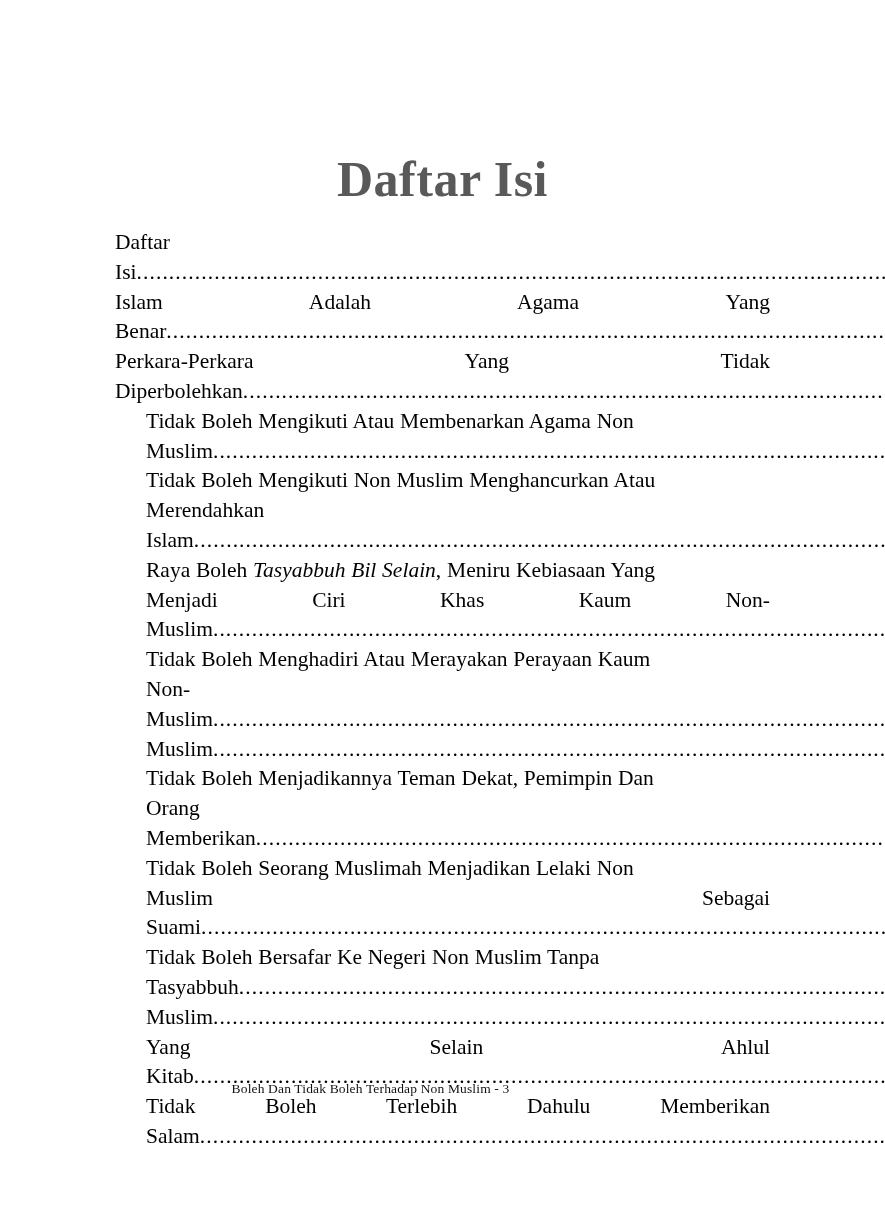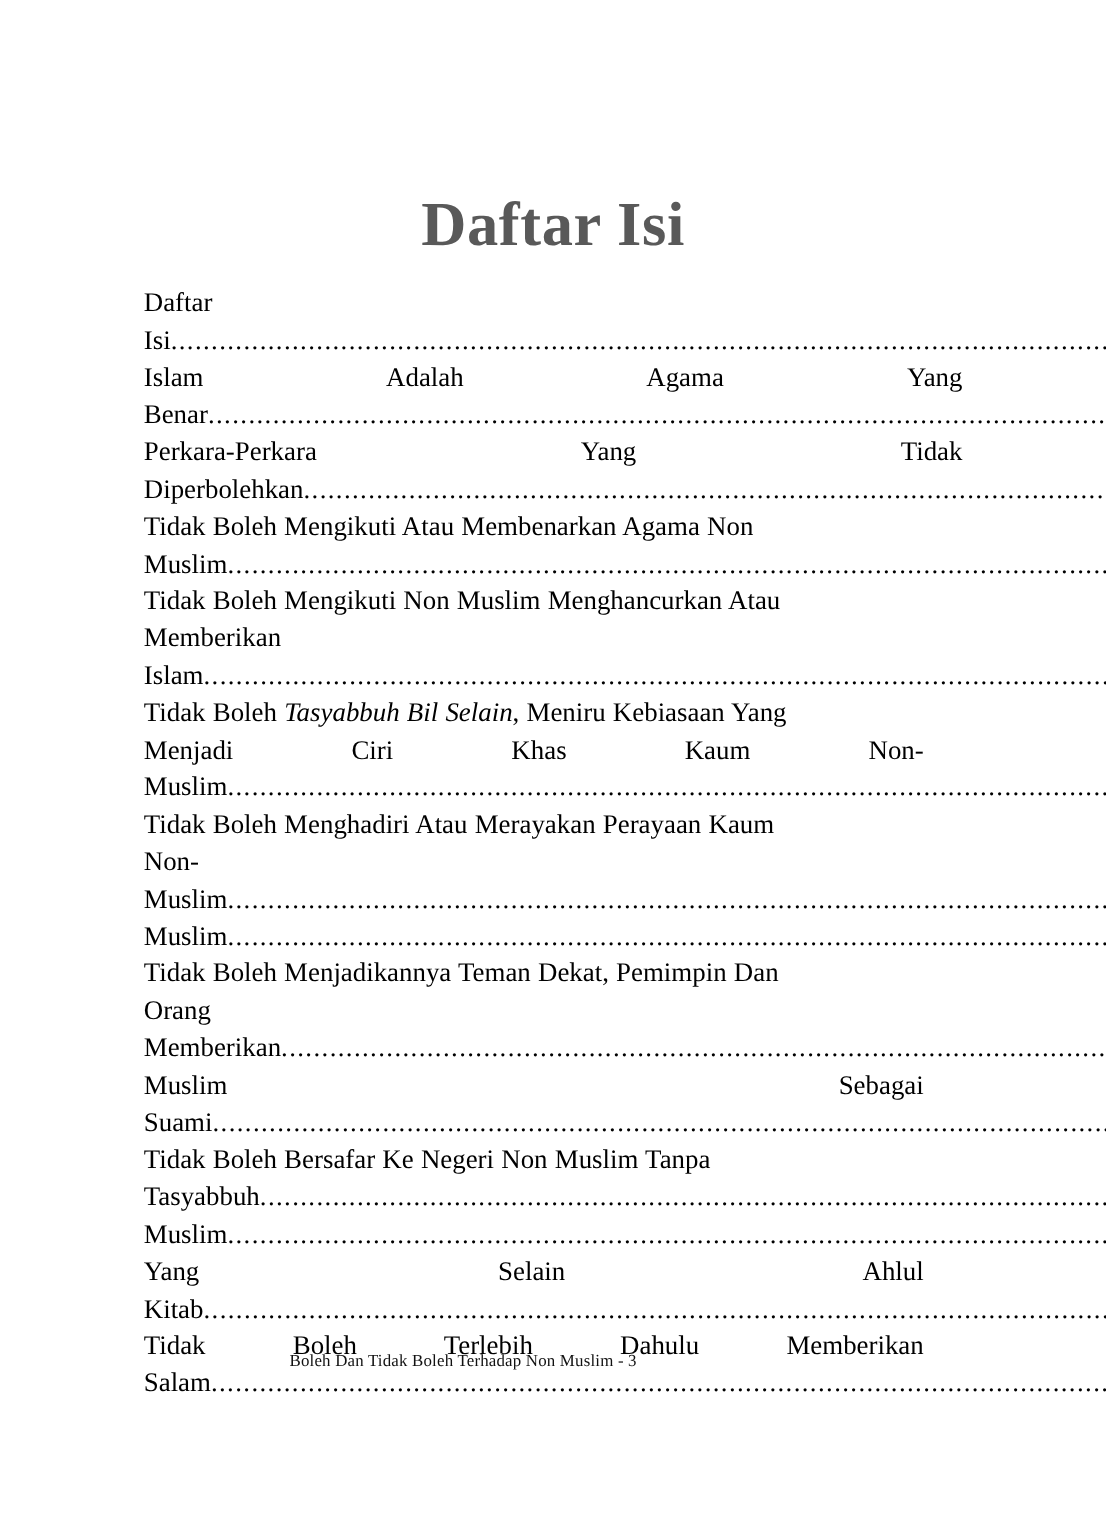--- a/index.html
+++ b/index.html
@@ -47,20 +47,21 @@
     color: #000000;
     text-align: justify;
     text-justify: inter-word;
     word-spacing: 0.4px;
   }
   .toc-entry.level-1 {
     margin-left: 0;
     width: 655px;
   }
   .toc-entry.level-2 {
+    margin-left: 31px;
     width: 624px;
   }
   .entry-text {
     flex: 0 1 auto;
     white-space: normal;
   }
   .leader {
     flex: 1 1 auto;
     overflow: hidden;
     white-space: nowrap;
@@ -99,38 +100,39 @@
       </div>
       <div class="toc-entry level-1">
         <div class="last-line"><span class="entry-text"><span>Perkara-Perkara Yang Tidak Diperbolehkan</span></span><span class="leader">........................................................................................................................................................................................................</span></div>
       </div>
       <div class="toc-entry level-2">
         <div class="line"><span>Tidak Boleh Mengikuti Atau Membenarkan Agama Non</span></div>
         <div class="last-line"><span class="entry-text"><span>Muslim</span></span><span class="leader">........................................................................................................................................................................................................</span></div>
       </div>
       <div class="toc-entry level-2">
         <div class="line"><span>Tidak Boleh Mengikuti Non Muslim Menghancurkan Atau</span></div>
-        <div class="last-line"><span class="entry-text"><span>Memberikan Islam</span></span><span class="leader">........................................................................................................................................................................................................</span></div>
+        <div class="last-line"><span class="entry-text"><span>Merendahkan Islam</span></span><span class="leader">........................................................................................................................................................................................................</span></div>
       </div>
       <div class="toc-entry level-2">
-        <div class="line"><span>Tidak Boleh </span><em>Tasyabbuh Bil Selain</em><span>, Meniru Kebiasaan Yang</span></div>
+        <div class="line"><span>Raya Boleh </span><em>Tasyabbuh Bil Selain</em><span>, Meniru Kebiasaan Yang</span></div>
         <div class="last-line"><span class="entry-text"><span>Menjadi Ciri Khas Kaum Non-Muslim</span></span><span class="leader">........................................................................................................................................................................................................</span></div>
       </div>
       <div class="toc-entry level-2">
         <div class="line"><span>Tidak Boleh Menghadiri Atau Merayakan Perayaan Kaum</span></div>
         <div class="last-line"><span class="entry-text"><span>Non-Muslim</span></span><span class="leader">........................................................................................................................................................................................................</span></div>
       </div>
       <div class="toc-entry level-2">
         <div class="last-line"><span class="entry-text"><span>Muslim</span></span><span class="leader">........................................................................................................................................................................................................</span></div>
       </div>
       <div class="toc-entry level-2">
         <div class="line"><span>Tidak Boleh Menjadikannya Teman Dekat, Pemimpin Dan</span></div>
         <div class="last-line"><span class="entry-text"><span>Orang Memberikan</span></span><span class="leader">........................................................................................................................................................................................................</span></div>
       </div>
       <div class="toc-entry level-2">
+        <div class="line"><span>Tidak Boleh Seorang Muslimah Menjadikan Lelaki Non</span></div>
         <div class="last-line"><span class="entry-text"><span>Muslim Sebagai Suami</span></span><span class="leader">........................................................................................................................................................................................................</span></div>
       </div>
       <div class="toc-entry level-2">
         <div class="line"><span>Tidak Boleh Bersafar Ke Negeri Non Muslim Tanpa</span></div>
         <div class="last-line"><span class="entry-text"><span>Tasyabbuh</span></span><span class="leader">........................................................................................................................................................................................................</span></div>
       </div>
       <div class="toc-entry level-2">
         <div class="last-line"><span class="entry-text"><span>Muslim</span></span><span class="leader">........................................................................................................................................................................................................</span></div>
       </div>
       <div class="toc-entry level-2">

